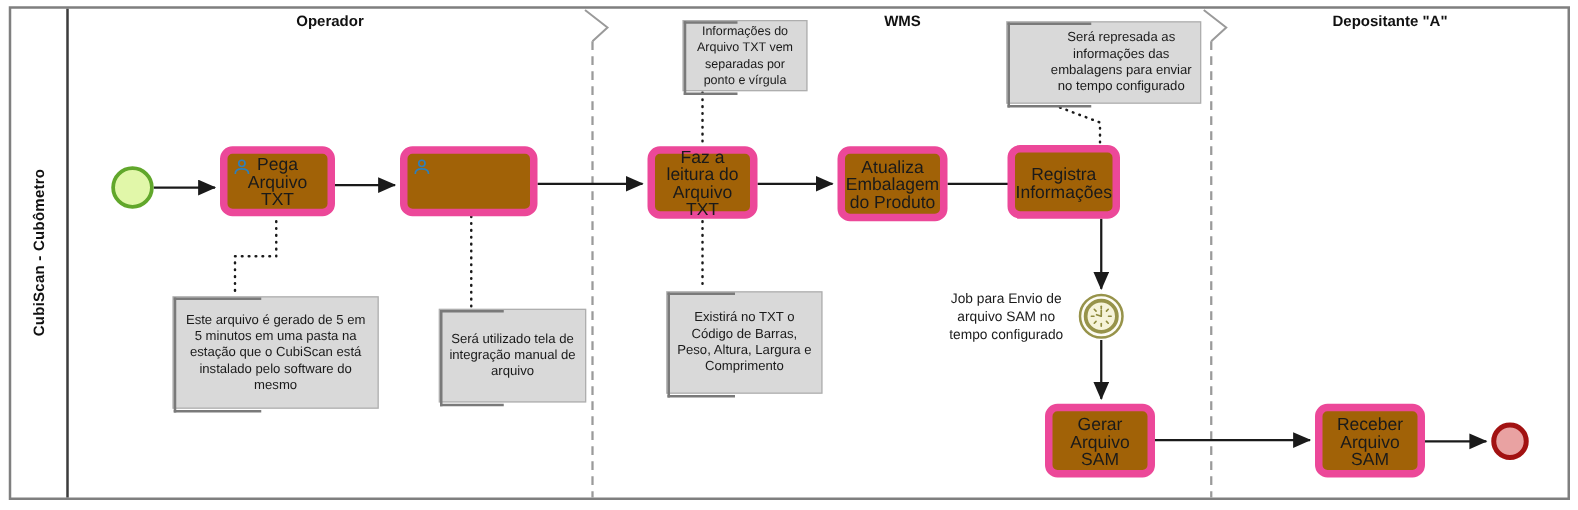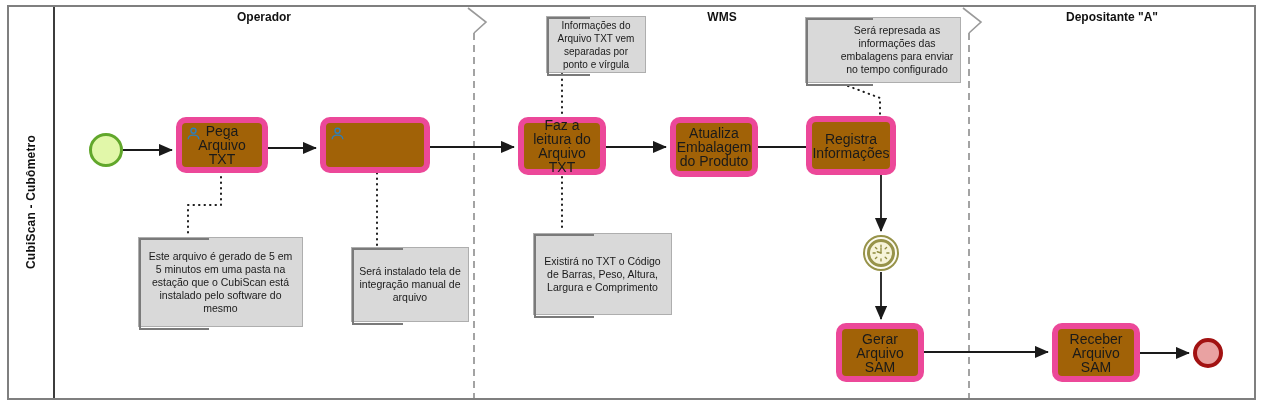--- a/index.html
+++ b/index.html
@@ -48,21 +48,21 @@
 
   
   .note { position:absolute; background:#d9d9d9; border:1px solid #aeaeae;
           display:flex; align-items:center; justify-content:center; text-align:center;
           font-size:10.5px; line-height:13px; color:#1a1a1a; padding:4px 6px;margin-left:33px; }
   .note::before { content:""; position:absolute; left:0; top:0; height:100%; width:42%;
                   border-left:2px solid #7a7a7a; border-top:2px solid #7a7a7a; border-bottom:2px solid #7a7a7a; }
   .a1 { left:105px; top:237px; width:165px; height:90px; }
   .a2 { left:318px; top:247px; width:118px; height:75px; }
   .a3 { left:513px; top:16px;  width:100px; height:57px; font-size:10px; }
-  .a4 { left:500px; top:233px; width:139px; height:82px;align-items:center; }
+  .a4 { left:500px; top:233px; width:125px; height:82px;align-items:center; }
   .a5 { left:772px; top:17px;  width:156px; height:66px;padding-left:34px; }
 
   .job-label { position:absolute; left:752px; top:232px; width:106px; text-align:center;
                font-size:11px; line-height:14.5px; color:#1a1a1a; }
 </style>
 </head>
 <body>
 
 <div class="stage">
 
@@ -160,26 +160,27 @@
   </div>
 
   <div class="task t7">
     <span>Receber Arquivo SAM</span>
   </div>
 
   <div class="note a1">
     <span>Este arquivo é gerado de 5 em 5 minutos em uma pasta na estação que o CubiScan está instalado pelo software do mesmo</span>
   </div>
   <div class="note a2">
-    <span>Será instalado tela de integração manual de arquivo</span>
+    <span>Será utilizado tela de integração manual de arquivo</span>
   </div>
   <div class="note a3">
     <span>Informações do Arquivo TXT vem separadas por ponto e vírgula</span>
   </div>
   <div class="note a4">
     <span>Existirá no TXT o Código de Barras, Peso, Altura, Largura e Comprimento</span>
   </div>
   <div class="note a5">
     <span>Será represada as informações das embalagens para enviar no tempo configurado</span>
   </div>
 
+  <div class="job-label">Job para Envio de arquivo SAM no tempo configurado</div>
 
 </div>
 
 </body></html>

